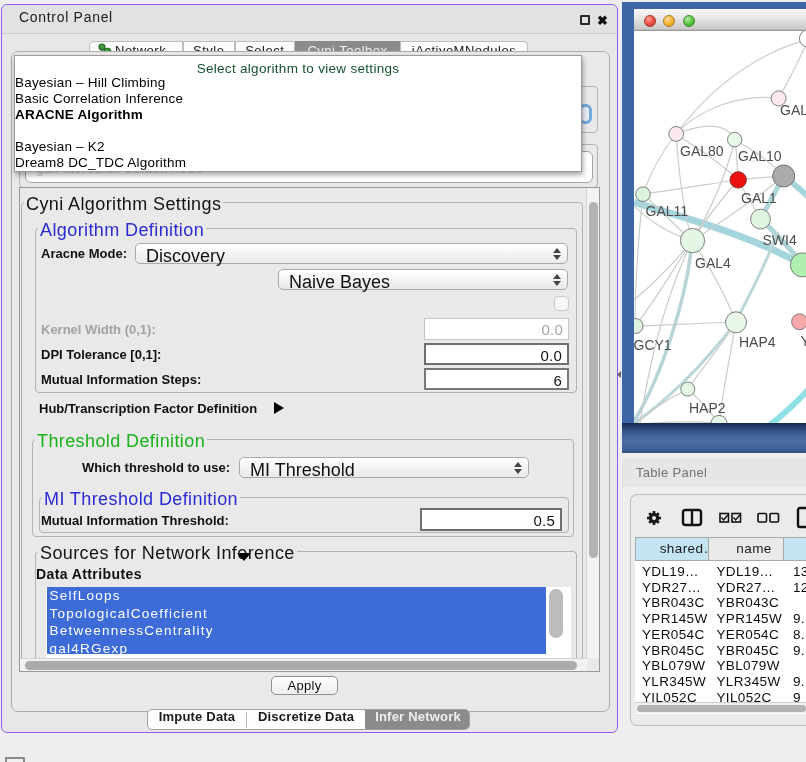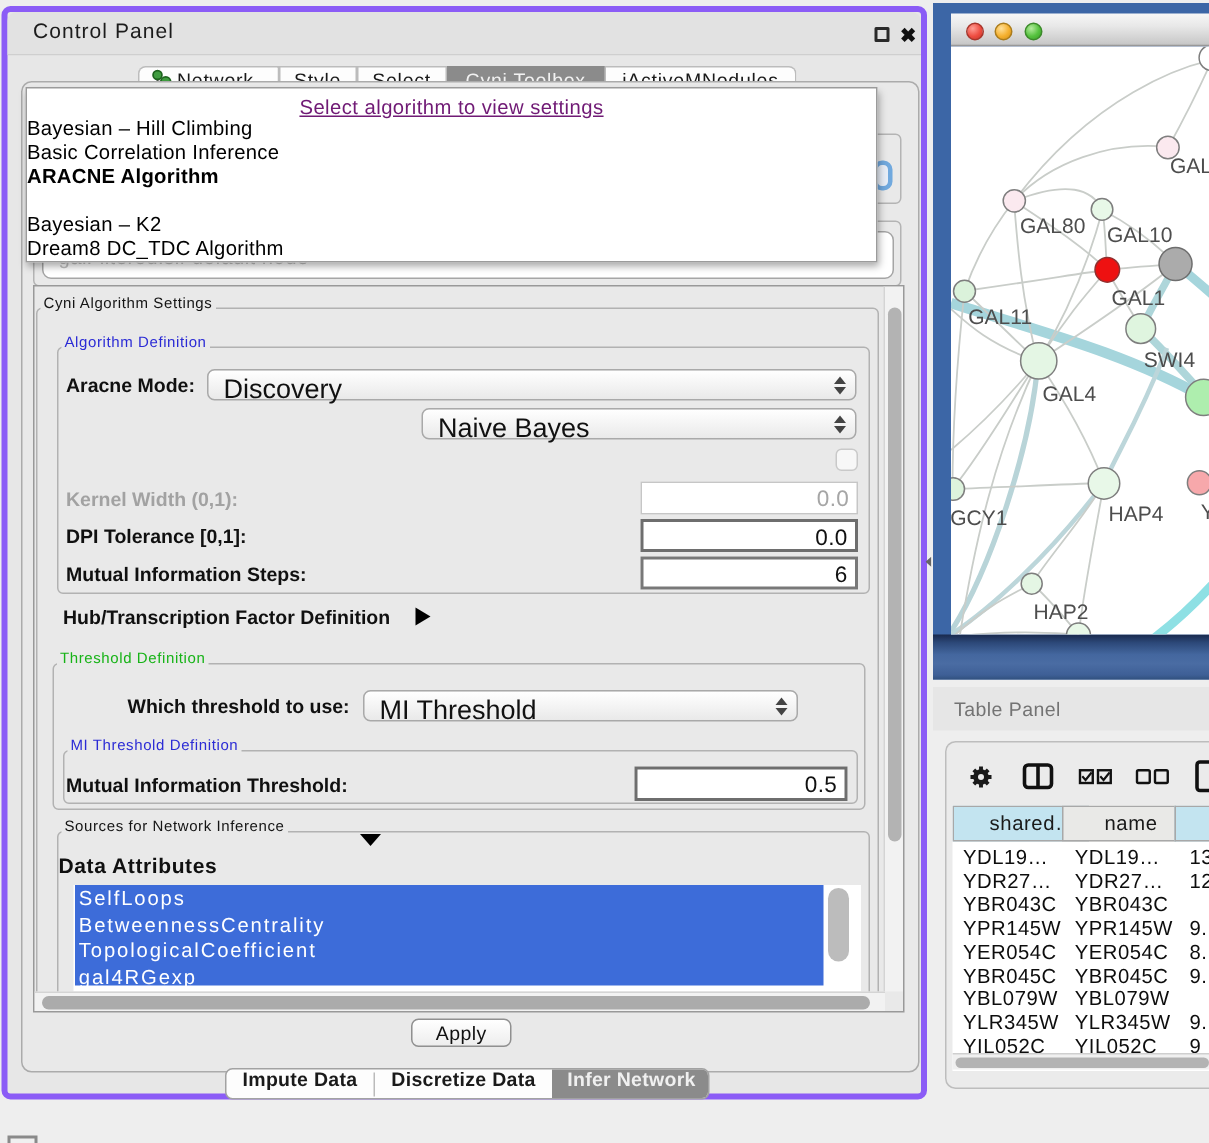--- a/index.html
+++ b/index.html
@@ -2,21 +2,21 @@
 <html><head>
 <meta charset="utf-8">
 <style>
 * { margin:0; padding:0; box-sizing:border-box; }
 html,body { width:806px; height:762px; overflow:hidden; }
 body { font-family:"Liberation Sans", sans-serif; background:#eeeeee; position:relative; }
 .abs { position:absolute; }
 
 
 #cpwin { left:1px; top:4px; width:617px; height:729px; background:#e7e7e7;
-  border:4px solid #8b5cf6; border-radius:6px; }
+  border:1px solid #8b5cf6; border-radius:6px; }
 #cptitle { left:0; top:0; width:100%; height:29px; background:#e2e2e2;
   border-bottom:1px solid #cfcfcf; border-radius:6px 6px 0 0; }
 #cptitle .t { position:absolute; left:17px; top:4px; font-size:14px; color:#1c1c1c; letter-spacing:0.7px; }
 #icoFloat { left:578px; top:10px; width:10px; height:10px; border:2px solid #2a2a2a; border-radius:1px; }
 #icoClose { left:595px; top:9px; width:12px; height:12px; font-size:13px; font-weight:700; color:#111; line-height:13px; }
 
 
 .tab { position:absolute; top:36px; height:17px; background:#fdfdfd; border:1px solid #bcbcbc;
   border-bottom:none; font-size:13px; color:#1a1a1a; text-align:center; letter-spacing:0.5px; padding-top:1px;}
 .tab.sel { background:#8b8b8b; color:#f2f2f2; border-color:#8b8b8b; }
@@ -33,21 +33,21 @@
 
 #scrollpane { left:7px; top:135px; width:581px; height:485px; background:#e9e9e9;
   border:1px solid #999; overflow:hidden; }
 #vscroll { left:566px; top:0px; width:13px; height:470px; background:#f2f2f2; border-left:1px solid #d4d4d4; }
 #vthumb { left:1.5px; top:14px; width:9px; height:356px; background:#b3b3b3; border-radius:5px; }
 #hscroll { left:0; top:470px; width:567px; height:13px; background:#f2f2f2; border-top:1px solid #d4d4d4; }
 #hthumb { left:5px; top:1.5px; width:552px; height:9px; background:#ababab; border-radius:5px; }
 
 
 .fs { position:absolute; border:1px solid #b2b2b2; border-radius:4px; }
-.fs>.lg { position:absolute; top:-9px; left:2px; background:#e9e9e9; padding:0 2px; font-size:10px; color:#141414; letter-spacing:0.4px; white-space:nowrap;}
+.fs>.lg { position:absolute; top:-9px; left:2px; background:#e9e9e9; padding:0 2px; font-size:18px; color:#141414; letter-spacing:0.4px; white-space:nowrap;}
 .fs>.lg.blue { color:#2b2bd5; }
 .fs>.lg.green { color:#17b317; }
 .lbl { position:absolute; font-size:13px; font-weight:700; color:#101010; letter-spacing:0; white-space:nowrap; }
 .lbl.dis { color:#a2a2a2; }
 .combo { position:absolute; height:21px; border:1px solid #a9a9a9; border-radius:5px;
   background:linear-gradient(#ffffff,#f2f2f2 60%,#e9e9e9); font-size:18px; color:#111;
   padding:2px 0 0 10px; letter-spacing:0;}
 .combo .arr { position:absolute; right:6px; top:3px; width:8px; height:14px; }
 .arr i { position:absolute; left:0; width:0; height:0; border-left:4px solid transparent; border-right:4px solid transparent; }
 .arr .up { top:1px; border-bottom:5px solid #444; }
@@ -66,21 +66,21 @@
 
 
 #btabs { left:145px; top:704px; width:323px; height:21px; border:1px solid #a2a2a2; border-radius:5px; background:#fdfdfd; overflow:hidden; }
 .bseg { position:absolute; top:-2px; height:21px; font-size:13px; font-weight:700; color:#1a1a1a; text-align:center; padding-top:1px; letter-spacing:0.2px;}
 #bseg3 { background:#8b8b8b; color:#f0f0f0; border-radius:0 4px 4px 0; }
 .bsep { position:absolute; top:2px; width:1px; height:16px; background:#bbb; }
 
 
 #popup { left:12px; top:50px; width:568px; height:117px; background:#fff; border:1px solid #9b9b9b;
   box-shadow:1px 3px 5px rgba(0,0,0,0.35); z-index:50; }
-#popup .hint { position:absolute; top:5px; width:100%; text-align:center; font-size:13.5px; color:#701a75; letter-spacing:0.3px;text-decoration:underline;}
+#popup .hint { position:absolute; top:5px; width:100%; text-align:center; font-size:13.5px; color:#14532d; letter-spacing:0.3px;}
 #popup .it { position:absolute; left:0px; font-size:13.5px; color:#000; letter-spacing:0.2px; white-space:nowrap;}
 
 
 #netwin { left:622px; top:2px; width:184px; height:451px; background:#3c66a6; }
 #netband { left:0; top:421px; width:184px; height:30px;
   background:linear-gradient(#19294d 0%, #2c4878 18%, #44679f 45%, #4a6ca3 65%, #3e5f96 90%, #31517e 100%); }
 #nettitle { left:12px; top:7px; width:172px; height:22px;
   background:linear-gradient(#f7f7f7, #e8e8e8 40%, #c9c9c9 95%, #b2b2b2); border-bottom:1px solid #989898; }
 .tl { position:absolute; top:6px; width:12px; height:12px; border-radius:50%; }
 #netcanvas { left:12px; top:29px; width:172px; height:392px; background:#ffffff; overflow:hidden; }
@@ -171,22 +171,22 @@
       <div class="fld" style="left:400px; top:320px; width:142px; height:23px; border:2px solid #6e6e6e; color:#111;">0.5</div>
 
       <div class="fs" style="left:15px; top:363px; width:542px; height:130px;">
           <span class="lg">Sources for Network Inference</span>
         </div>
       <div class="abs" style="left:217px; top:365px; width:0; height:0; border-left:7px solid transparent; border-right:7px solid transparent; border-top:8px solid #000;"></div>
       <div class="lbl" style="left:16px; top:378px; font-size:14px; letter-spacing:0.4px;">Data Attributes</div>
       <div id="dlist">
         <div id="dsel">
           <div>SelfLoops</div>
+          <div>TopologicalCoefficient</div>
           <div>BetweennessCentrality</div>
-          <div>TopologicalCoefficient</div>
           <div>gal4RGexp</div>
         </div>
         <div id="lthumb"></div>
       </div>
 
       <div class="abs" id="vscroll">
           <div class="abs" id="vthumb"></div>
         </div>
       <div class="abs" id="hscroll">
           <div class="abs" id="hthumb"></div>

